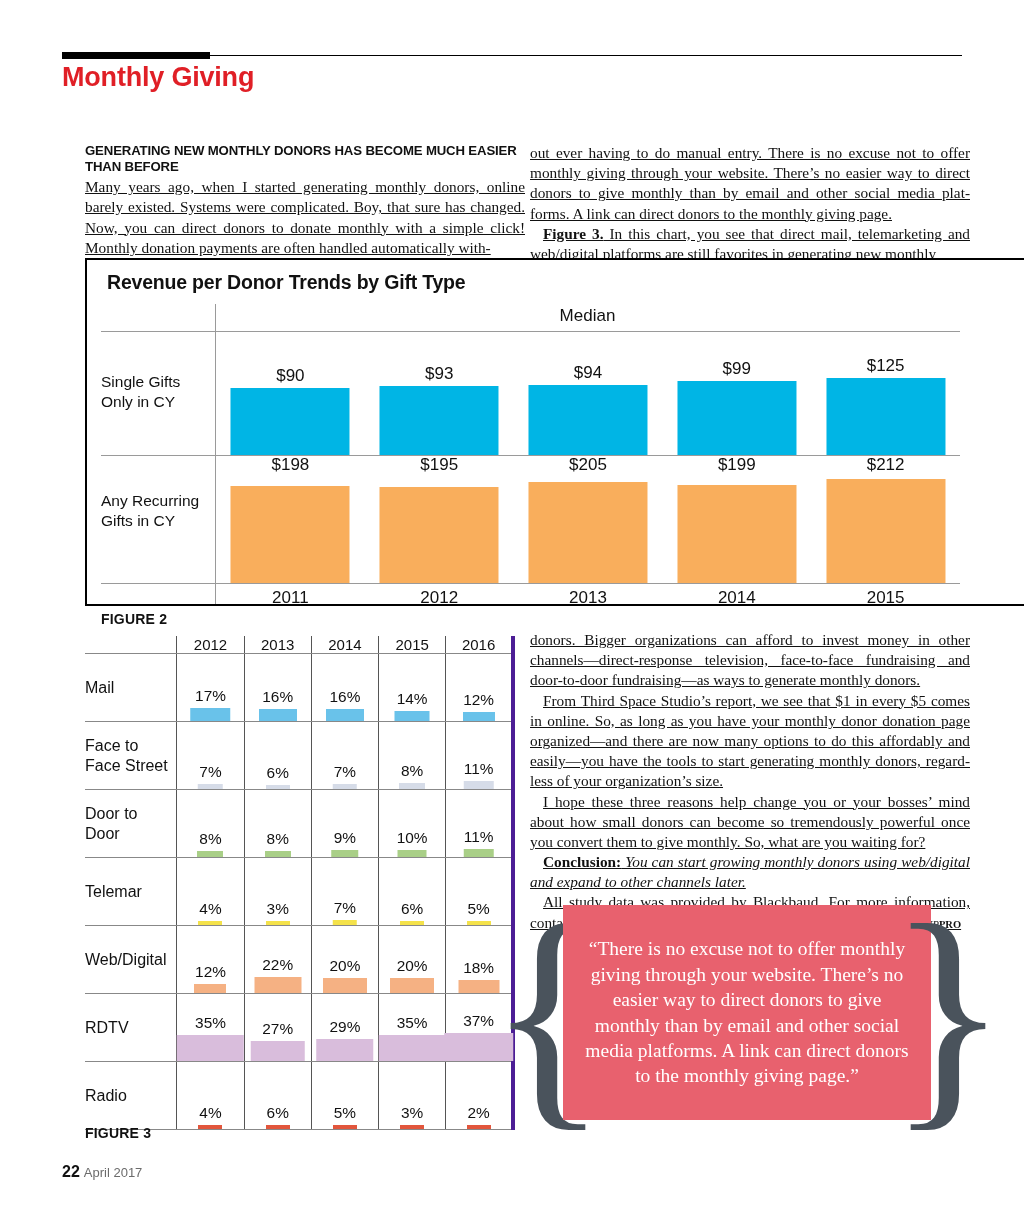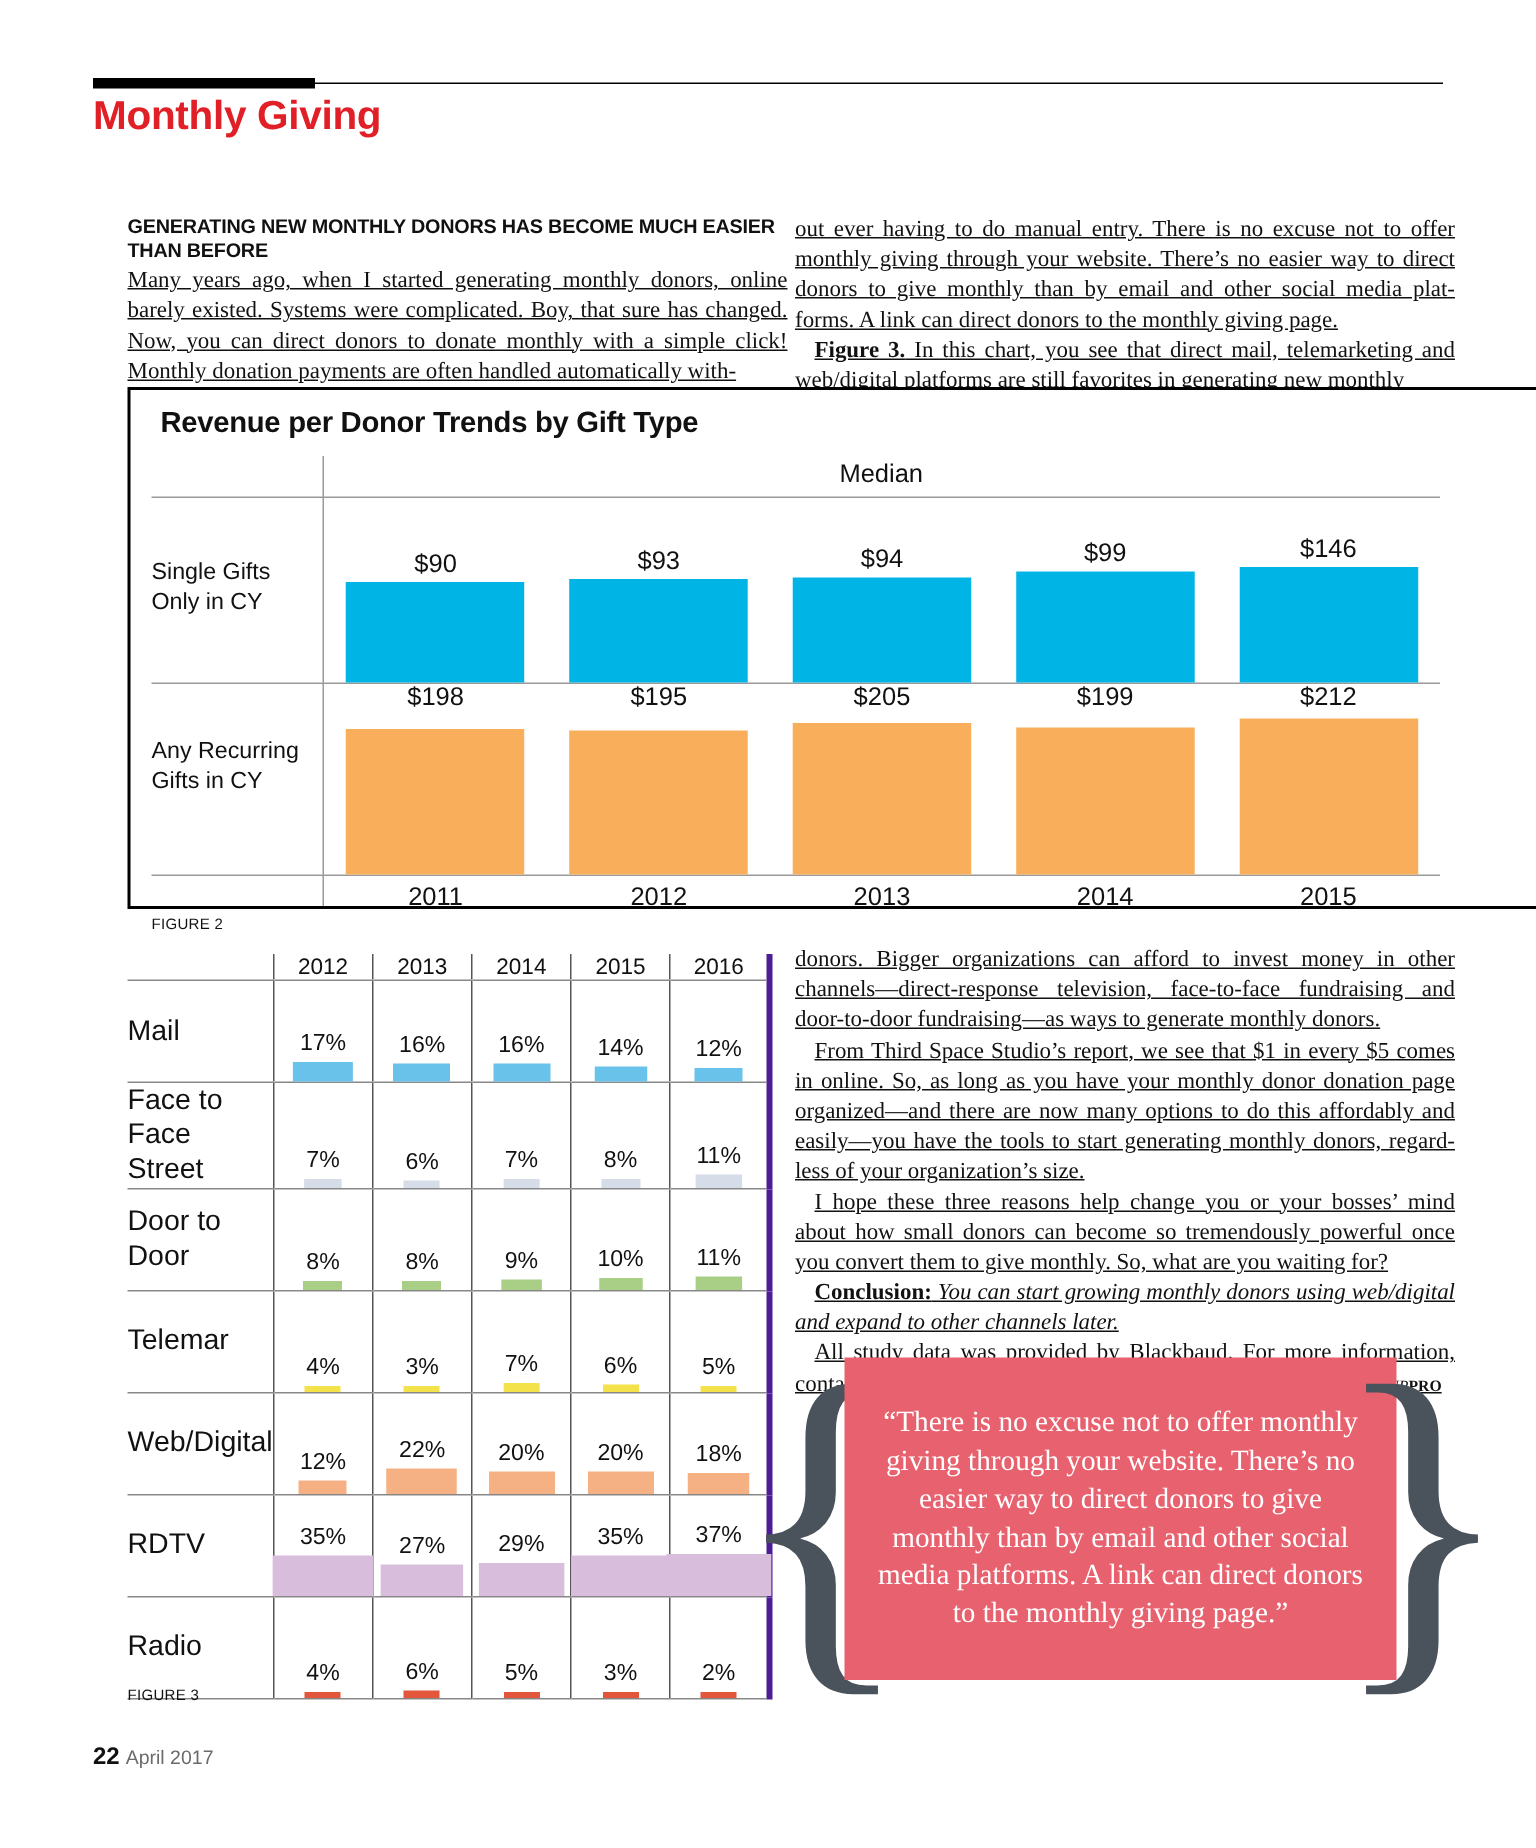--- a/index.html
+++ b/index.html
@@ -88,40 +88,40 @@
   .f2-bot-val  { position:absolute; left:0; right:0; top:2px; text-align:center; font-size:17px; }
   .f2-bar-orange {
     position:absolute; bottom:0; left:50%; transform:translateX(-50%);
     width:80%; background:#F9AE5C;
   }
   .f2-axis-row { position:absolute; left:129px; top:324px; width:744px; display:flex; }
   .f2-axis-row > div { flex:1; text-align:center; font-size:17px; padding-top:4px; }
 
   .figcaption {
     position:absolute;
-    font-size:10px; font-weight:normal; letter-spacing:0.2px;text-align:right;
+    font-size:14px; font-weight:bold; letter-spacing:0.2px;text-align:right;
   }
   #fig2-cap { left:101px; top:611px; }
   #fig3-cap { left:85px; top:1125px; }
 
   
   #fig3 { position:absolute; left:85px; top:636px; width:430px; }
   #fig3 table { border-collapse:collapse; width:430px; }
   #fig3 td, #fig3 th { padding:0; margin:0; }
 
   .f3-hdr-label { width:92px; border:0; }
   .f3-hdr-year {
     width:67.6px; text-align:center; font-size:15px; font-weight:normal;
     border-left:1px solid #555; border-bottom:1px solid #888;
     padding:1px 0 4px 0; vertical-align:bottom;
   }
   .f3-hdr-label-b { border-bottom:1px solid #888; }
 
   .f3-rowlabel {
-    vertical-align:middle; font-size:19px; line-height:1.22;
+    vertical-align:middle; font-size:16px; line-height:1.22;
     padding-left:2px; border-bottom:1px solid #888;
   }
   .f3-cell {
     position:relative; height:68px;
     border-left:1px solid #555; border-bottom:1px solid #888;
     vertical-align:bottom;
   }
   .f3-val {
     position:absolute; left:0; right:0; text-align:center;
     font-size:15.4px;
@@ -229,21 +229,21 @@
           <div class="f2-top-val" style="bottom: 73.8305px;">$99</div>
         </div>
         <div class="f2-bot-cell">
           <div class="f2-bar-orange" style="height: 97.7696px; background: rgb(249, 174, 92);"></div>
           <div class="f2-bot-val" style="top: 0px;">$199</div>
         </div>
       </div>
       <div class="f2-col">
         <div class="f2-top-cell">
           <div class="f2-bar-blue" style="height: 76.8136px; background: rgb(0, 181, 229);"></div>
-          <div class="f2-top-val" style="bottom: 76.8136px;">$146</div>
+          <div class="f2-top-val" style="bottom: 76.8136px;">$125</div>
         </div>
         <div class="f2-bot-cell">
           <div class="f2-bar-orange" style="height: 104.157px; background: rgb(249, 174, 92);"></div>
           <div class="f2-bot-val" style="top: 0px;">$212</div>
         </div>
       </div>
     </div>
   <div class="f2-axis-row" id="fig2-axis">
       <div>2011</div>
       <div>2012</div>

